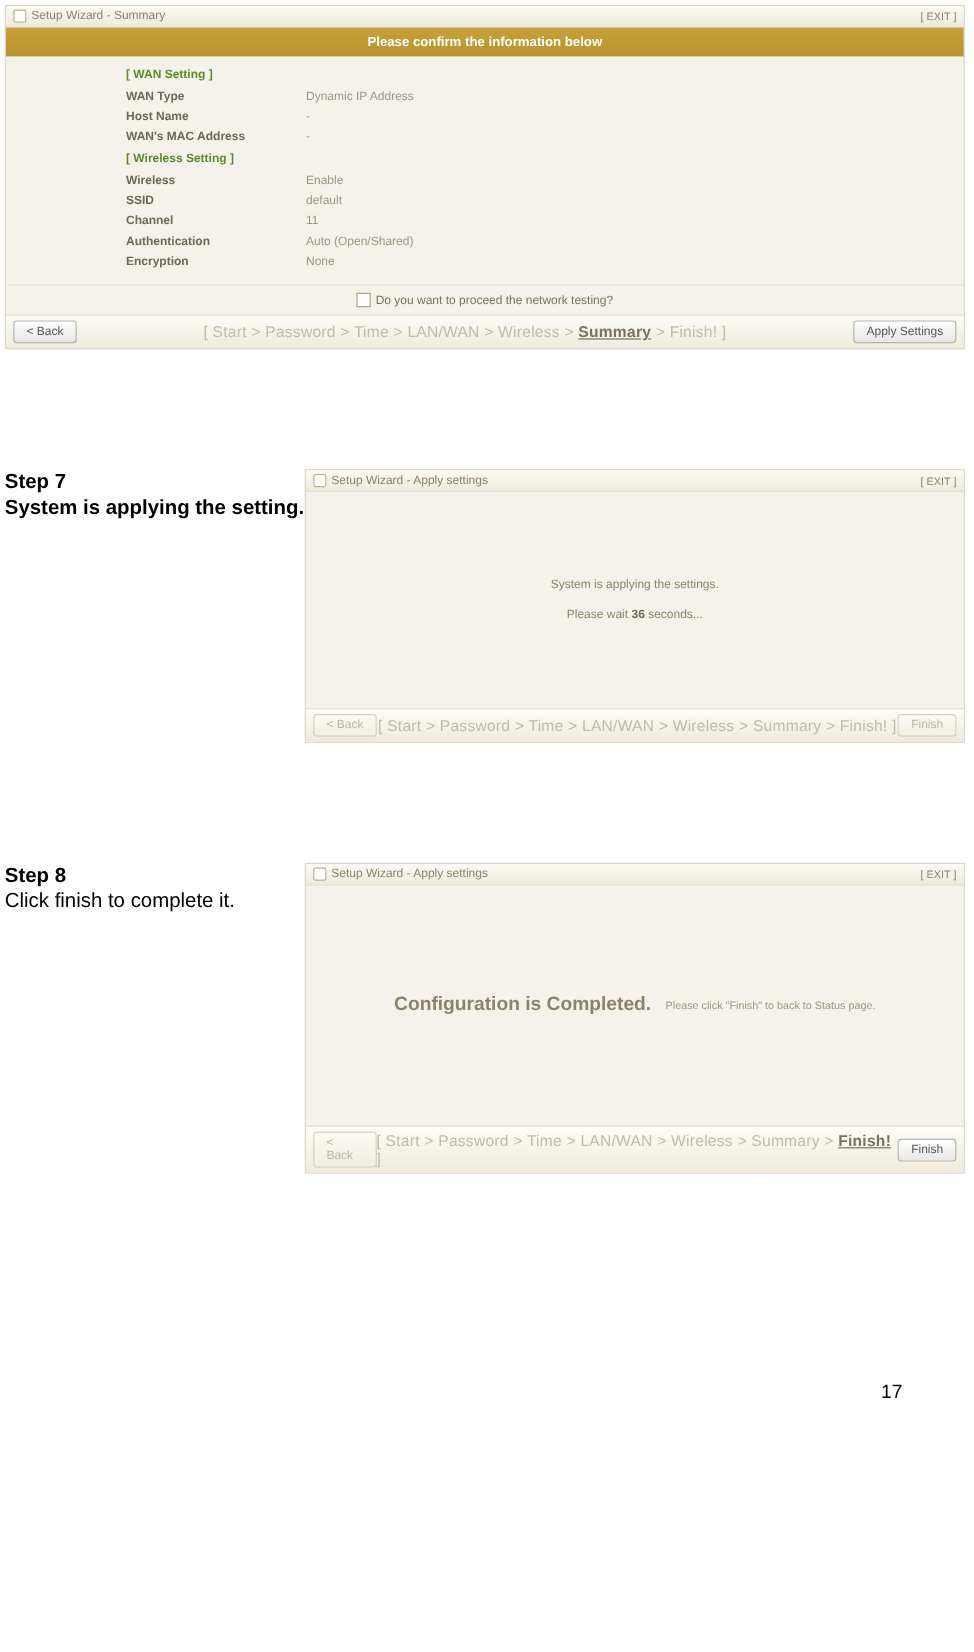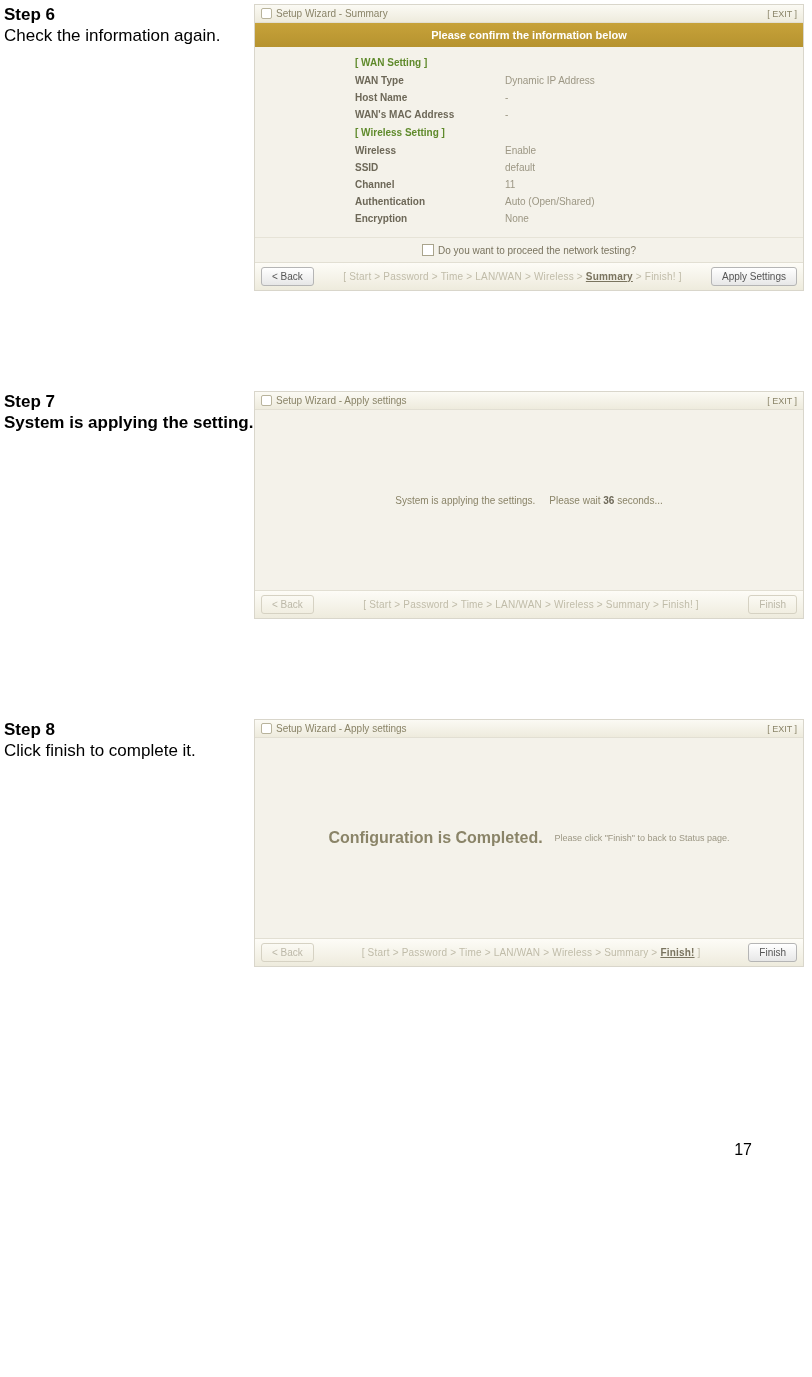--- a/index.html
+++ b/index.html
@@ -18,41 +18,37 @@
   .fields{padding:6px 10px 10px 100px;}
   .section{color:#5f8a2b;font-weight:bold;font-size:10px;margin:4px 0;}
   .kv{display:flex;padding:3px 0;border-bottom:0;}
   .kv .k{width:150px;color:#6d6858;font-weight:bold;font-size:10px;}
   .kv .v{color:#9c9784;font-size:10px;}
   .proceed{display:flex;align-items:center;justify-content:center;gap:4px;padding:6px 0;color:#7a745f;font-size:10px;border-top:1px solid #e6e3d7;}
   .cb{width:10px;height:10px;border:1px solid #a9a48c;background:#fff;display:inline-block;}
   .footer{display:flex;align-items:center;justify-content:space-between;background:linear-gradient(#fdfcf7,#eeebdd);border-top:1px solid #e2dfd3;padding:4px 6px;}
   .btn{border:1px solid #b5b5b5;border-radius:3px;background:linear-gradient(#fff,#e7e7e7);padding:3px 10px;font-size:10px;color:#555;cursor:pointer;}
   .btn.disabled{color:#bcb8a8;border-color:#d6d2c3;background:linear-gradient(#fbfaf4,#f1eee1);cursor:default;}
-  .crumbs{color:#c0bca9;font-size:10px;letter-spacing:0.2px;}
+  .crumbs{color:#c0bca9;font-size:13px;letter-spacing:0.2px;}
   .crumbs .hl{color:#7a745f;font-weight:bold;text-decoration:underline;}
-  .midmsg{min-height:180px;display:flex;flex-direction:row;align-items:center;justify-content:center;gap:14px;color:#8a8468;}
+  .midmsg{min-height:180px;display:flex;flex-direction:column;align-items:center;justify-content:center;gap:14px;color:#8a8468;}
   .midmsg .line1{font-size:10px;}
   .midmsg .line2{font-size:10px;}
   .midmsg strong{color:#6d6858;}
   .compl{min-height:200px;display:flex;flex-direction:row;align-items:center;justify-content:center;gap:12px;}
   .compl .big{font-size:16px;font-weight:bold;color:#8a8468;}
   .compl .small{font-size:9px;color:#9c9784;}
   .pagenum{position:absolute;right:60px;bottom:8px;font-size:16px;text-align:center;}
 </style>
 </head>
 <body>
 
 <div class="page">
 
   <div class="row">
-    <div class="left">
-      <b>Step 6</b><br>
-      <span>Check the information again.</span>
-    </div>
     <div class="shot">
       <div class="titlebar">
         <span class="tleft">
           <span class="sq"></span>
           <span class="tlabel">Setup Wizard - Summary</span>
         </span>
         <span class="exit">[ EXIT ]</span>
       </div>
       <div class="body">
         <div class="banner">Please confirm the information below</div>

